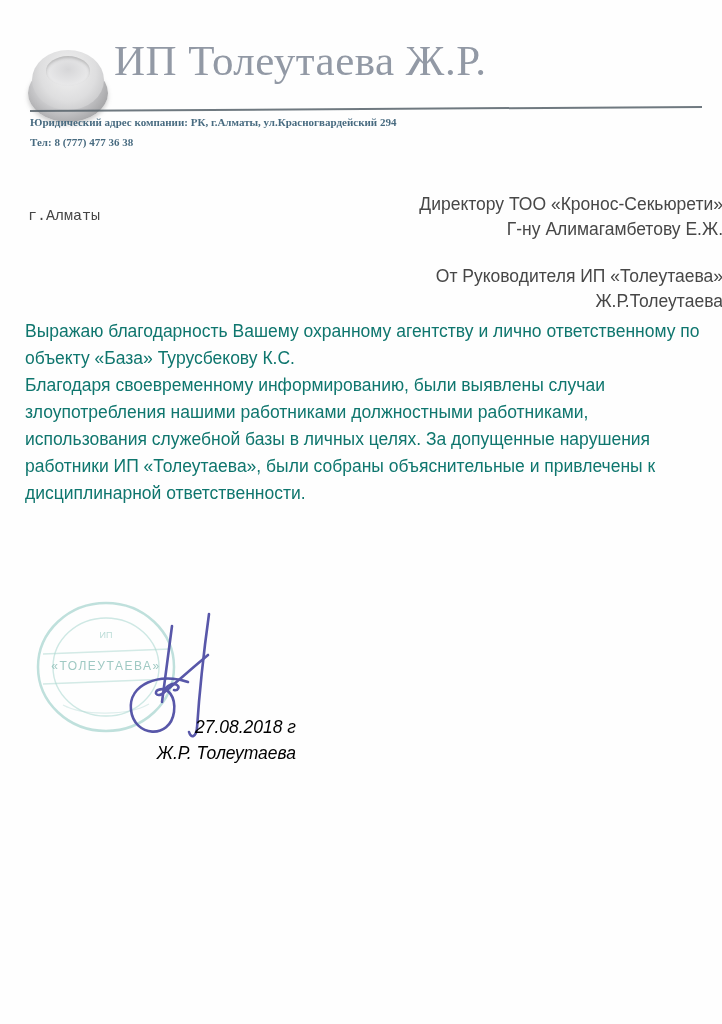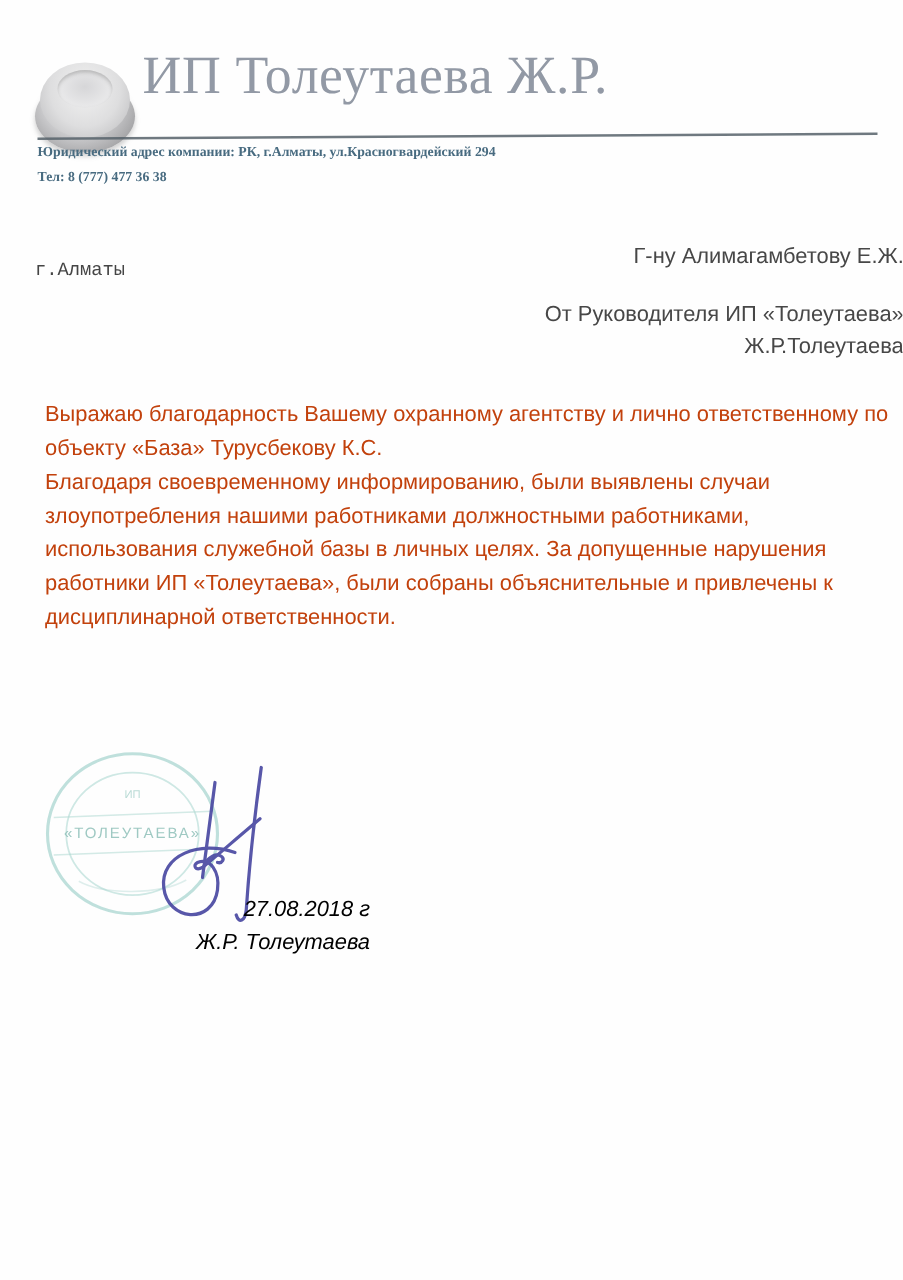--- a/index.html
+++ b/index.html
@@ -44,22 +44,22 @@
     position:absolute;left:28px;top:166px;
     font-family:Liberation Mono, monospace;font-size:15px;color:#454545;margin-top:42px;
   }
   .recipient{
     position:absolute;right:22px;top:192px;width:420px;text-align:right;
     font-size:17.5px;color:#474747;line-height:25px;
   }
   .recipient .gap{height:22px;}
   
   .letter-body{
-    position:absolute;left:36px;top:318px;width:680px;
-    font-size:17.5px;color:#c2410c;line-height:27px;
+    position:absolute;left:25px;top:318px;width:680px;
+    font-size:17.5px;color:#0f766e;line-height:27px;
   }
   
   .stamp{position:absolute;left:33px;top:598px;width:148px;height:140px;text-align:right;}
   
   .signature{position:absolute;left:108px;top:598px;width:150px;height:155px;}
   
   .signoff{
     position:absolute;left:36px;top:714px;width:260px;
     font-style:italic;font-size:17.5px;color:#000000;line-height:26px;text-align:right;
   }
@@ -80,20 +80,21 @@
   <div class="header-rule"></div>
 
   <div class="addr-block">
     <div>Юридический адрес компании: РК, г.Алматы, ул.Красногвардейский 294</div>
     <div>Тел: 8 (777) 477 36 38</div>
   </div>
 
   <div class="city">г.Алматы</div>
 
   <div class="recipient">
+    <div>Директору ТОО «Кронос-Секьюрети»</div>
     <div>Г-ну Алимагамбетову Е.Ж.</div>
     <div class="gap"></div>
     <div>От Руководителя ИП «Толеутаева»</div>
     <div>Ж.Р.Толеутаева</div>
   </div>
 
   <div class="letter-body">
     <div>Выражаю благодарность Вашему охранному агентству и лично ответственному по</div>
     <div>объекту «База» Турусбекову К.С.</div>
     <div>Благодаря своевременному информированию, были выявлены случаи</div>

